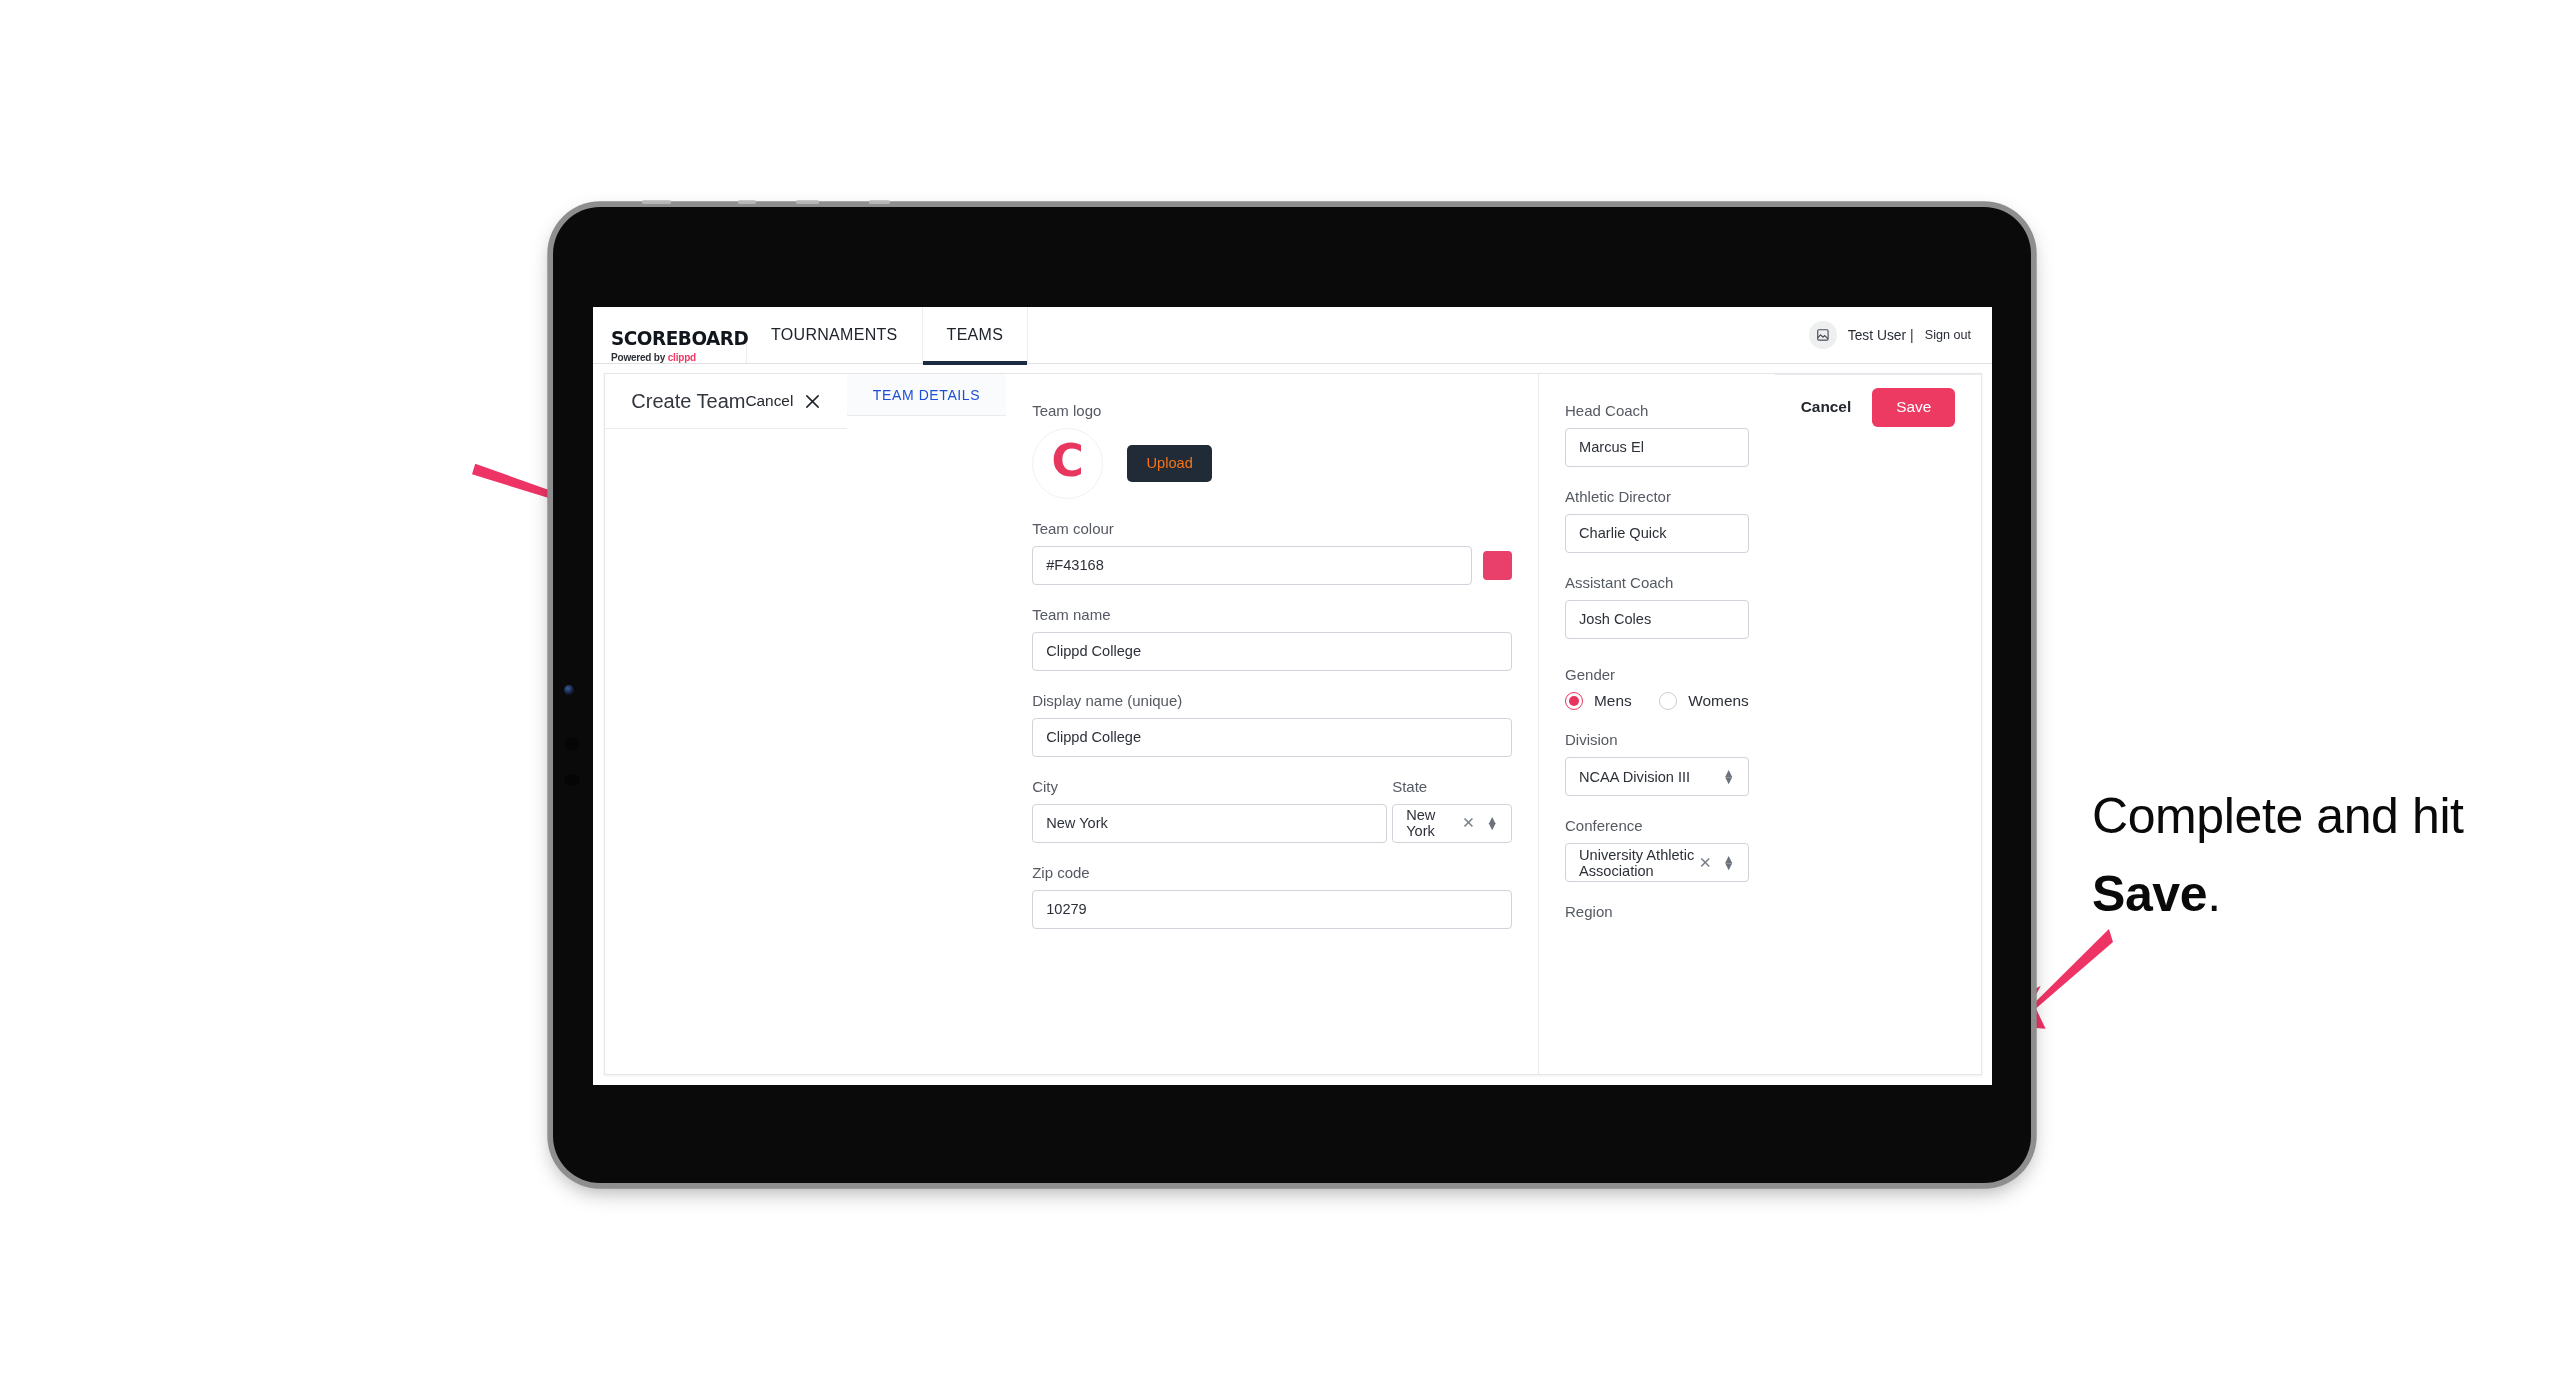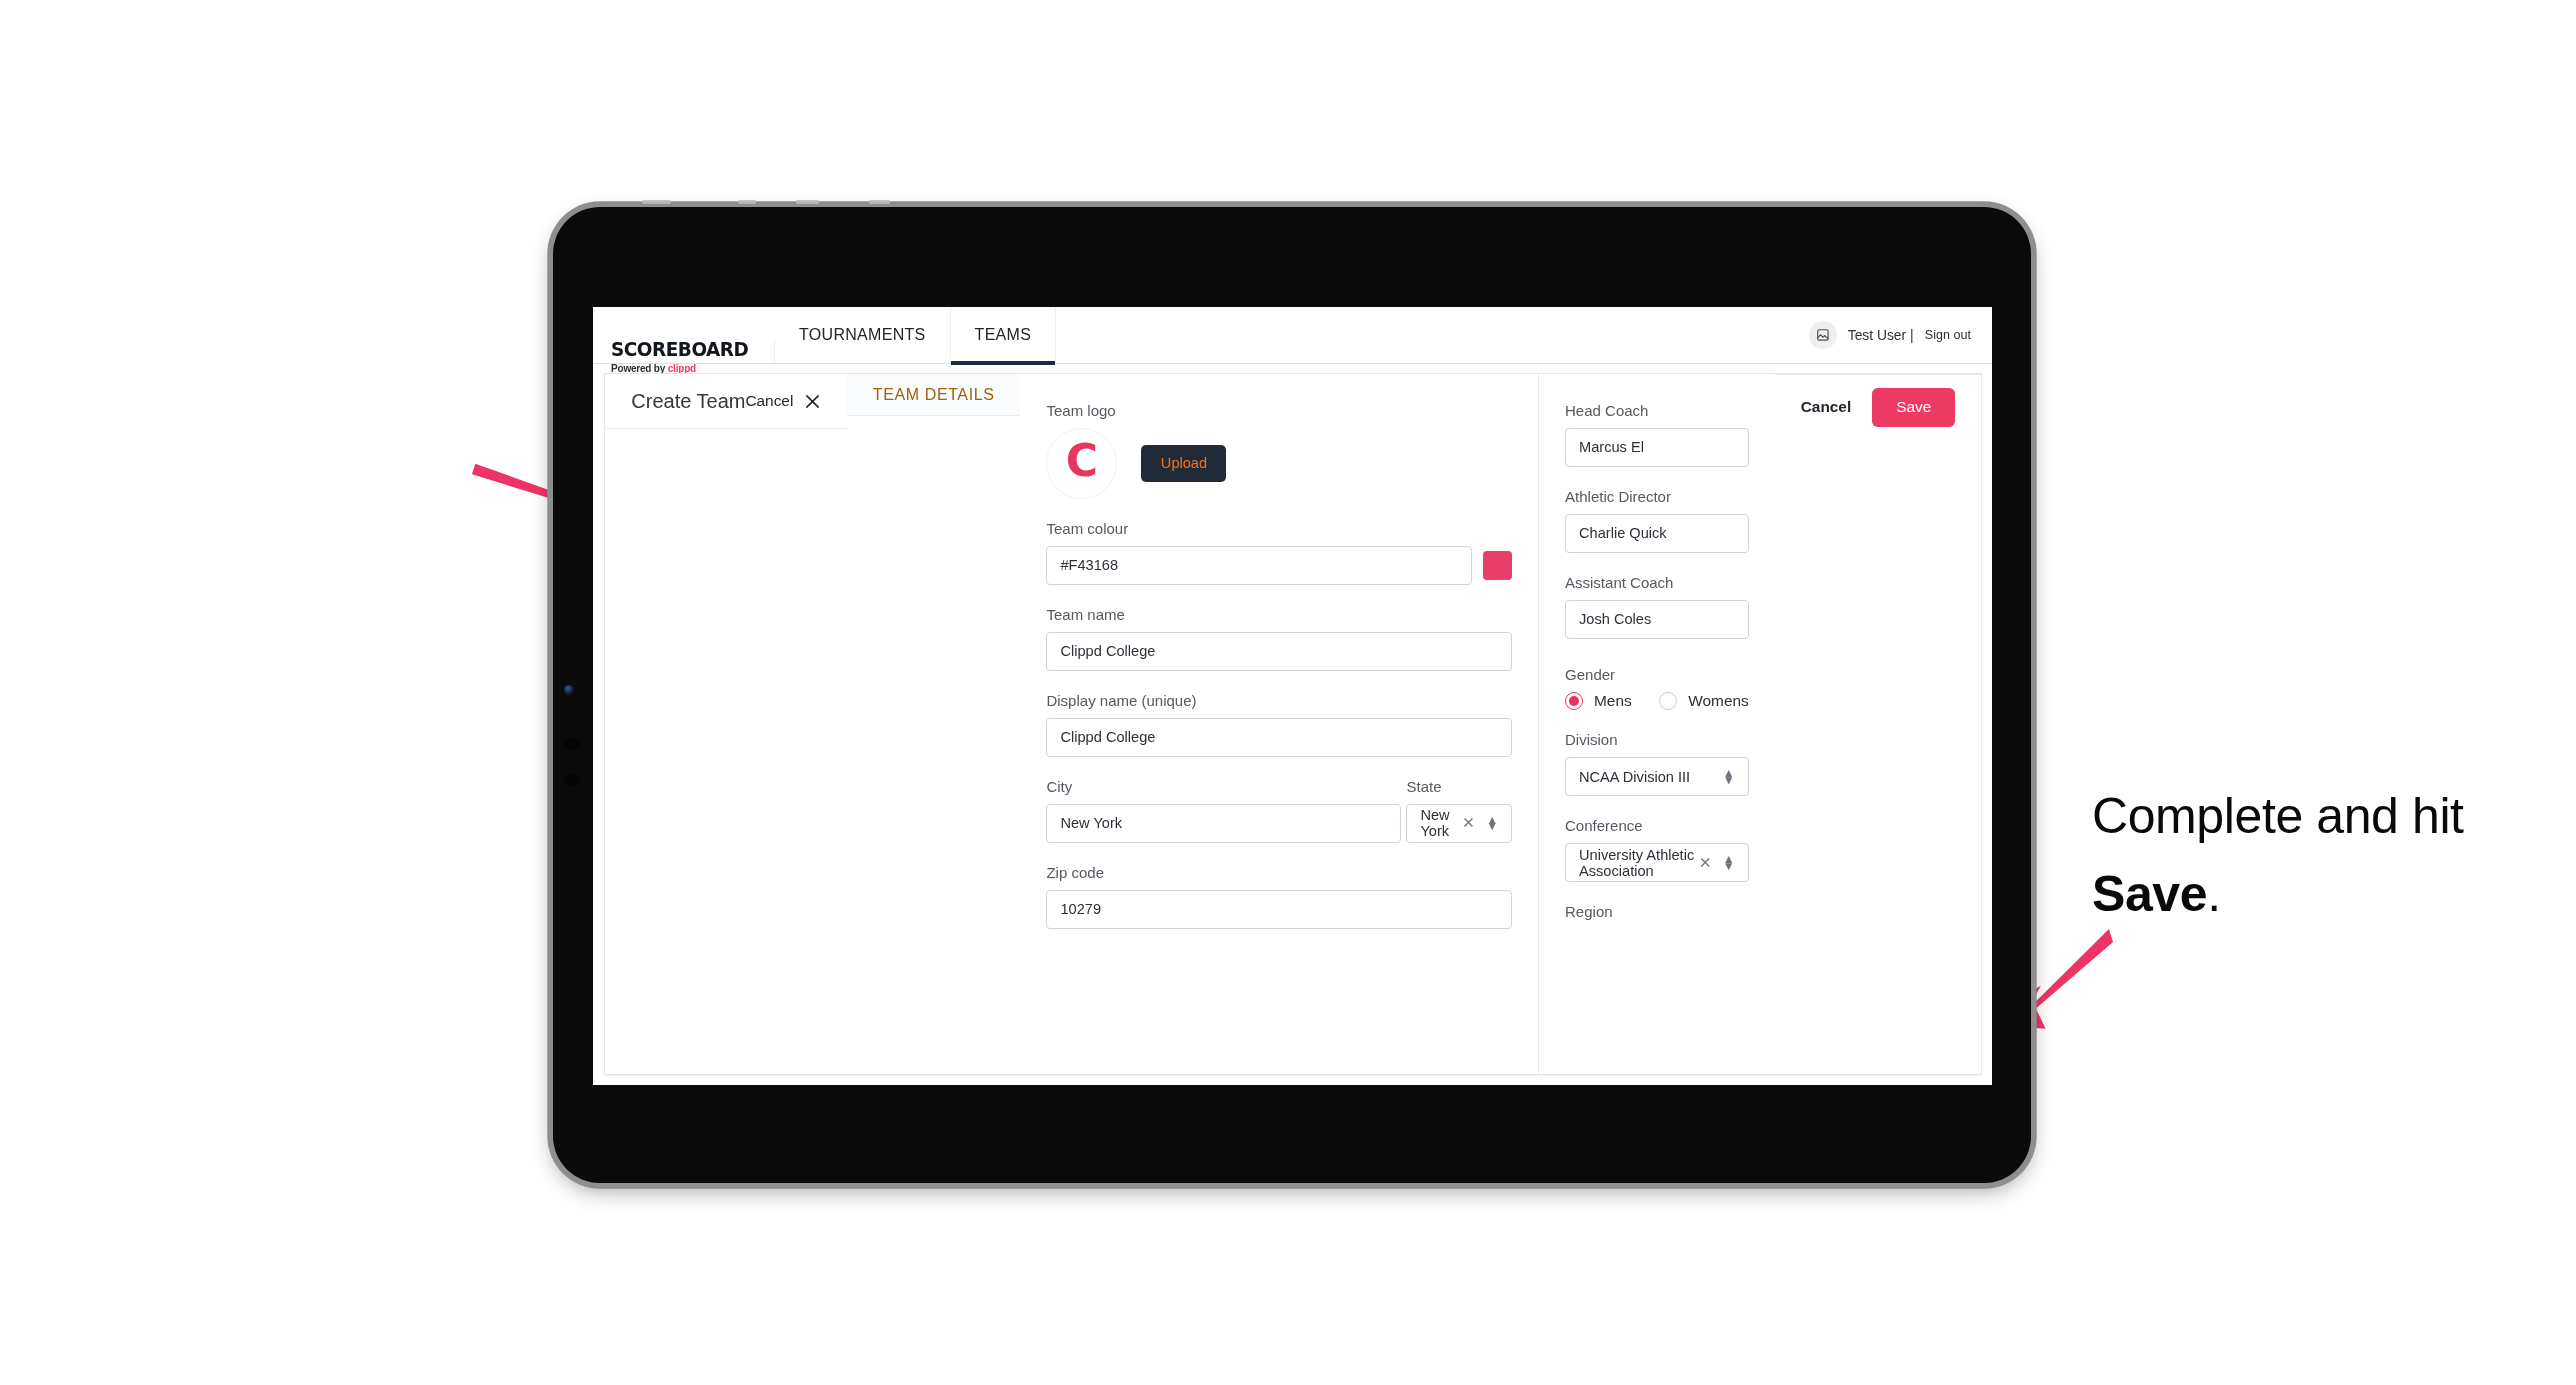--- a/index.html
+++ b/index.html
@@ -55,22 +55,22 @@
   }
 
   
   .topnav {
     height: 57px; background: #fff;
     border-bottom: 1.6px solid #dfe1e5;
     display: flex; align-items: stretch;
     position: relative;
   }
   .brand {
-    width: 182px; display: flex; flex-direction: column;
-    justify-content: flex-start; padding-left: 18px;
+    width: 154px; display: flex; flex-direction: column;
+    justify-content: flex-end; padding-left: 18px;
     border-right: 0.8px solid #eceef1;
     margin-top: 32px;
   }
   .brand-title {
     font-family: "DejaVu Sans", sans-serif;
     font-weight: 700; font-size: 20px; letter-spacing: -0.5px;
     color: #11151c; line-height: 1;
     transform: scaleX(0.92); transform-origin: left center;
   }
   .brand-sub {
@@ -117,21 +117,21 @@
   .cancel-x { display: flex; align-items: center; gap: 10.5px; cursor: pointer; }
   .cancel-x .lbl { font-size: 15.4px; color: #24282f; }
   .cancel-x svg { width: 17px; height: 17px; }
 
   .section-bar {
     height: 42px; background: #fafbfc;
     border-bottom: 0.8px solid #e9ebee;
     display: flex; align-items: center; padding: 0 26px;
   }
   .section-bar .t {
-    font-size: 16px; letter-spacing: 0.6px; color: #a16207;
+    font-size: 14px; letter-spacing: 0.6px; color: #1d4ed8;
   }
 
   .body {
     flex: 1; display: flex; position: relative; overflow: hidden;
   }
   .col { padding: 27.6px 26px 0 26px; }
   .col-left { width: 729px; border-right: 0.8px solid #e9ebee; }
   .col-right { flex: 1; }
 
   .fld { margin-bottom: 21px; }

